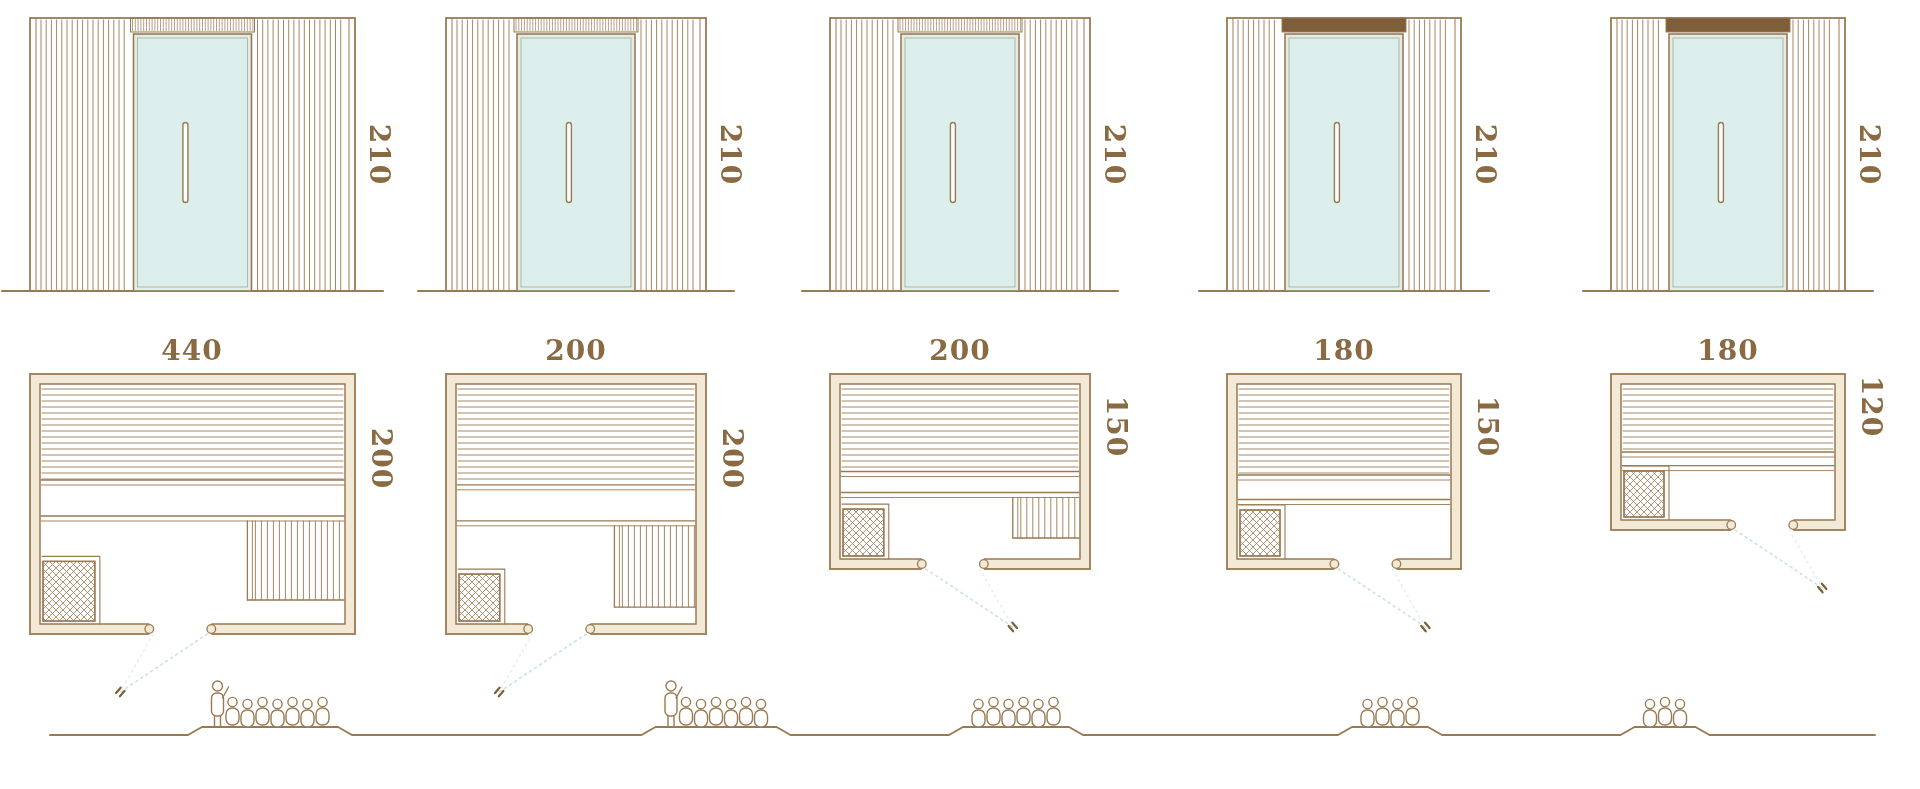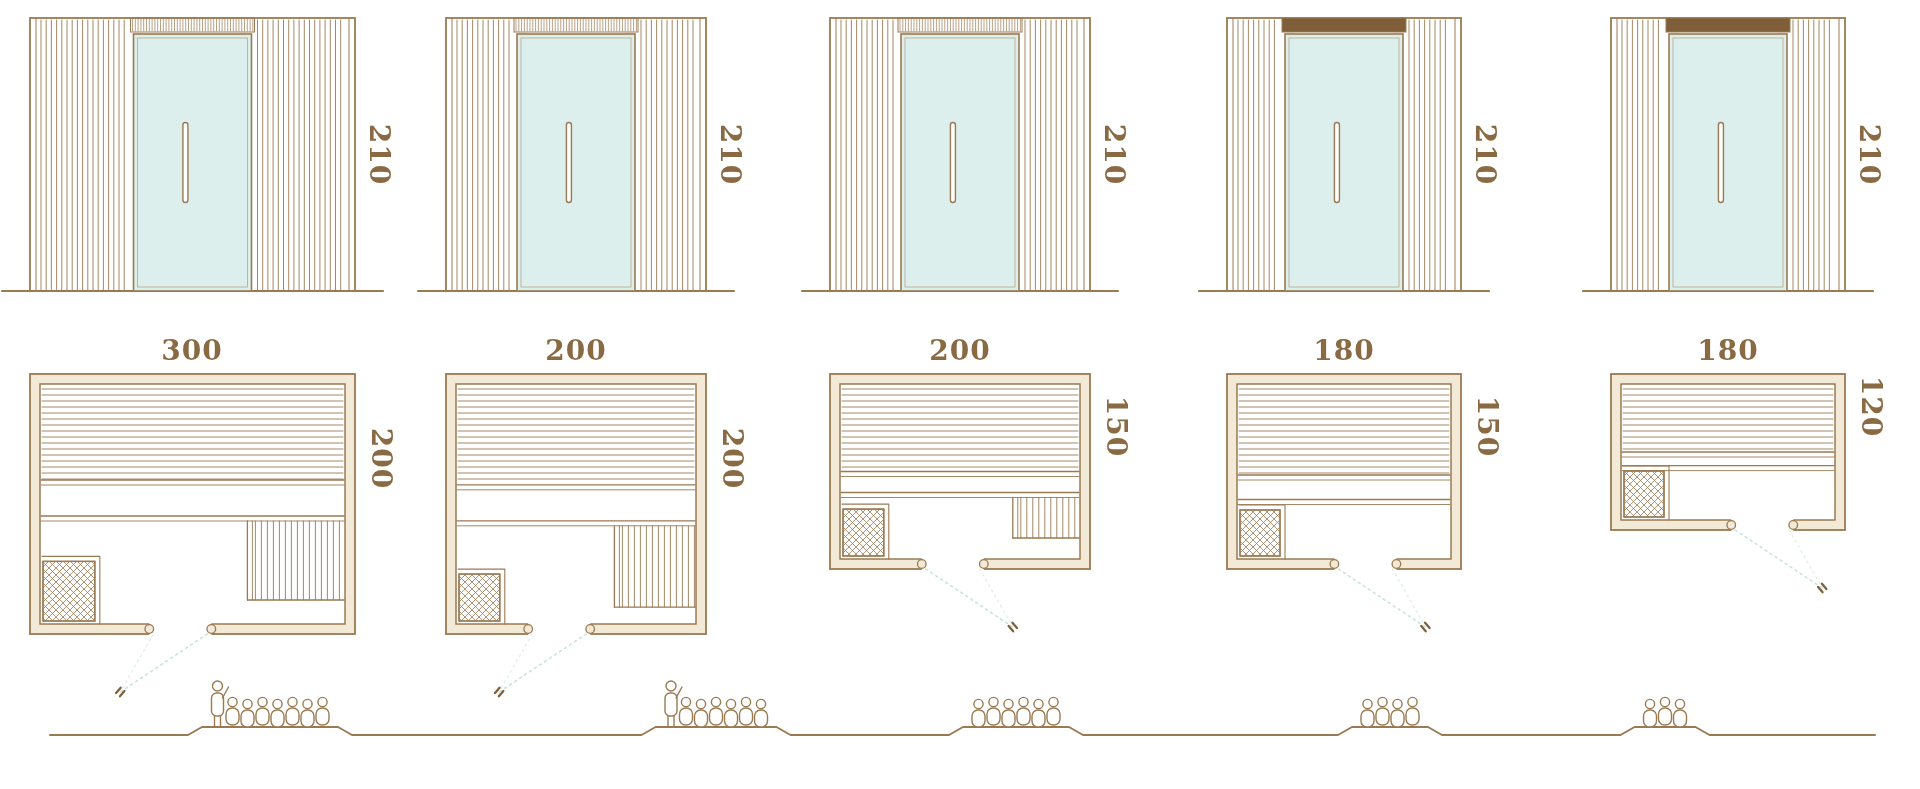--- a/index.html
+++ b/index.html
@@ -181,21 +181,21 @@
             <line x1="-3.5" y1="2.5" x2="3.5" y2="2.5"></line>
           </g>
         </g>
       </g>
       <defs>
         <pattern id="hx0" patternUnits="userSpaceOnUse" width="7" height="7">
           <path d="M0,7 L7,0 M0,0 L7,7" stroke="#9a7a52" stroke-width="0.8" fill="none"></path>
         </pattern>
       </defs>
     </svg>
-    <span class="dim" style="left: 147px; top: 334px; width: 90px;">300</span>
+    <span class="dim" style="left: 147px; top: 334px; width: 90px;">440</span>
     <span class="dim dim-v" style="left: 340.5px; top: 442px; width: 80px;">200</span>
     <svg width="320" height="293" style="position: absolute; overflow: visible; left: 416px; top: 12px;">
       <g stroke="#9a7a52" fill="none" stroke-width="1" stroke-linecap="round">
         <line x1="2" y1="279" x2="318" y2="279" stroke-width="2.2"></line>
         <rect x="30" y="6" width="260" height="273" stroke-width="1.8"></rect>
         <line x1="36" y1="6" x2="36" y2="279"></line>
         <line x1="284" y1="6" x2="284" y2="279"></line>
         <g>
           <rect x="98" y="6" width="124" height="14"></rect>
           <line x1="100" y1="7" x2="100" y2="19" stroke-width="0.7"></line>

